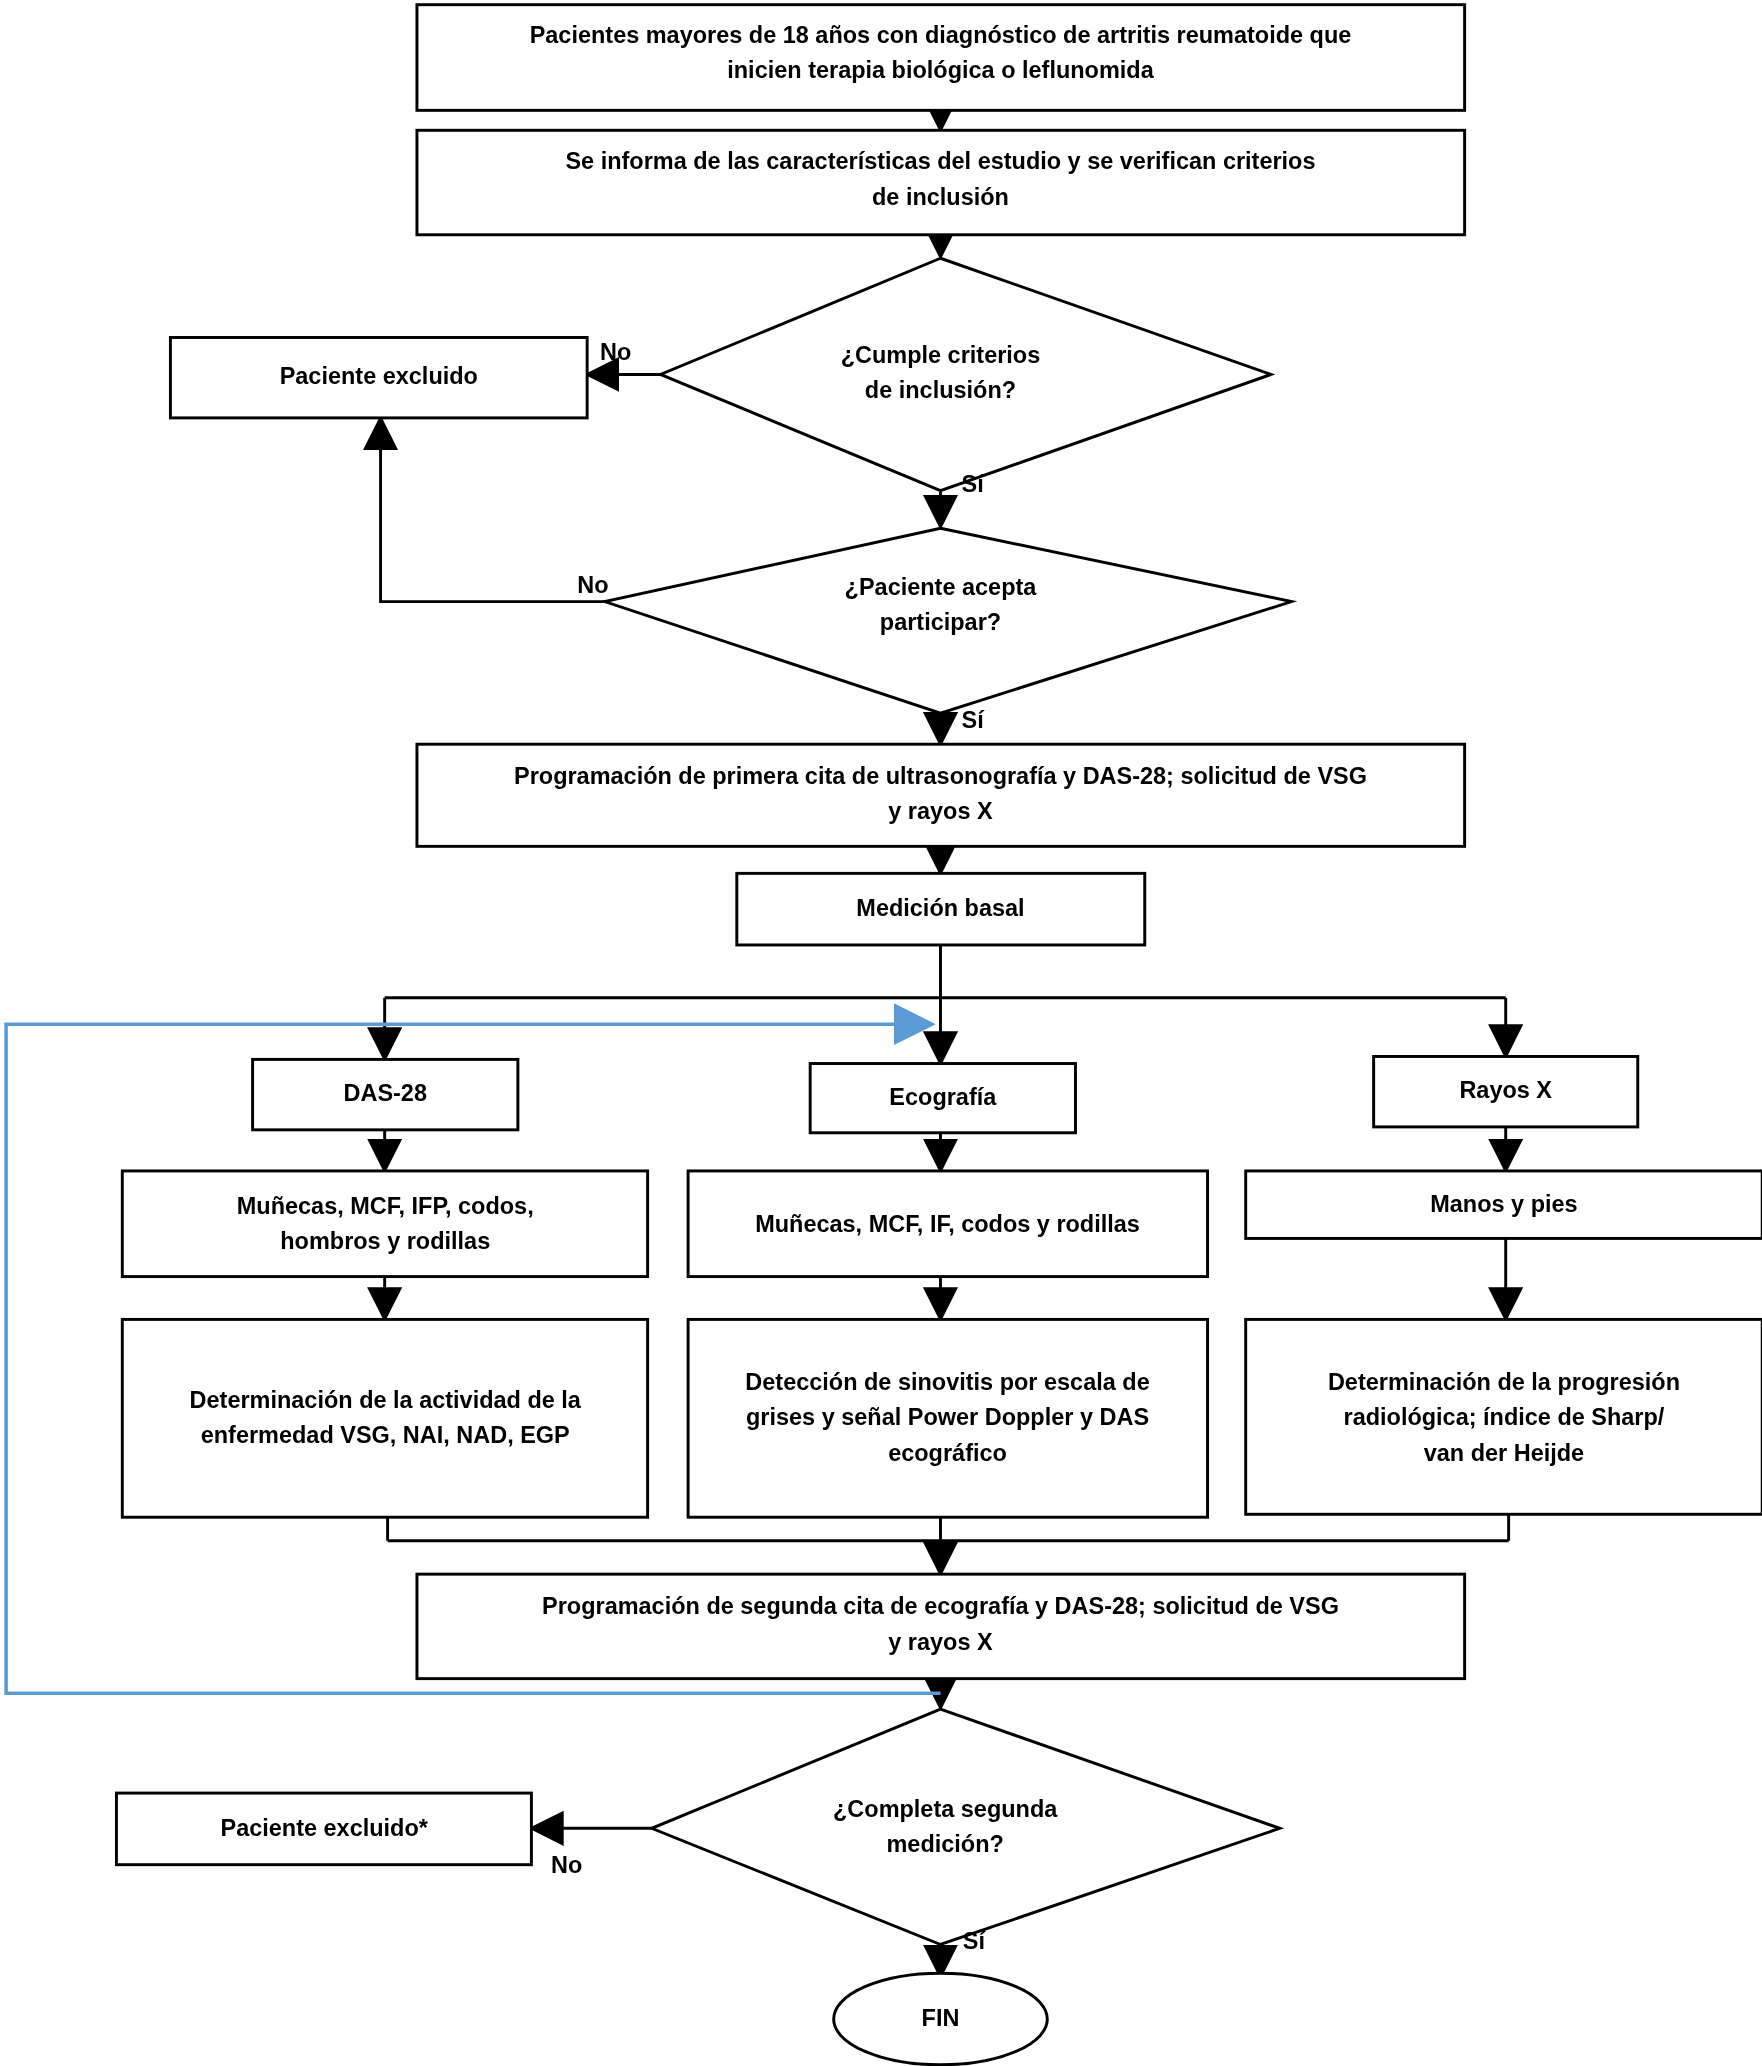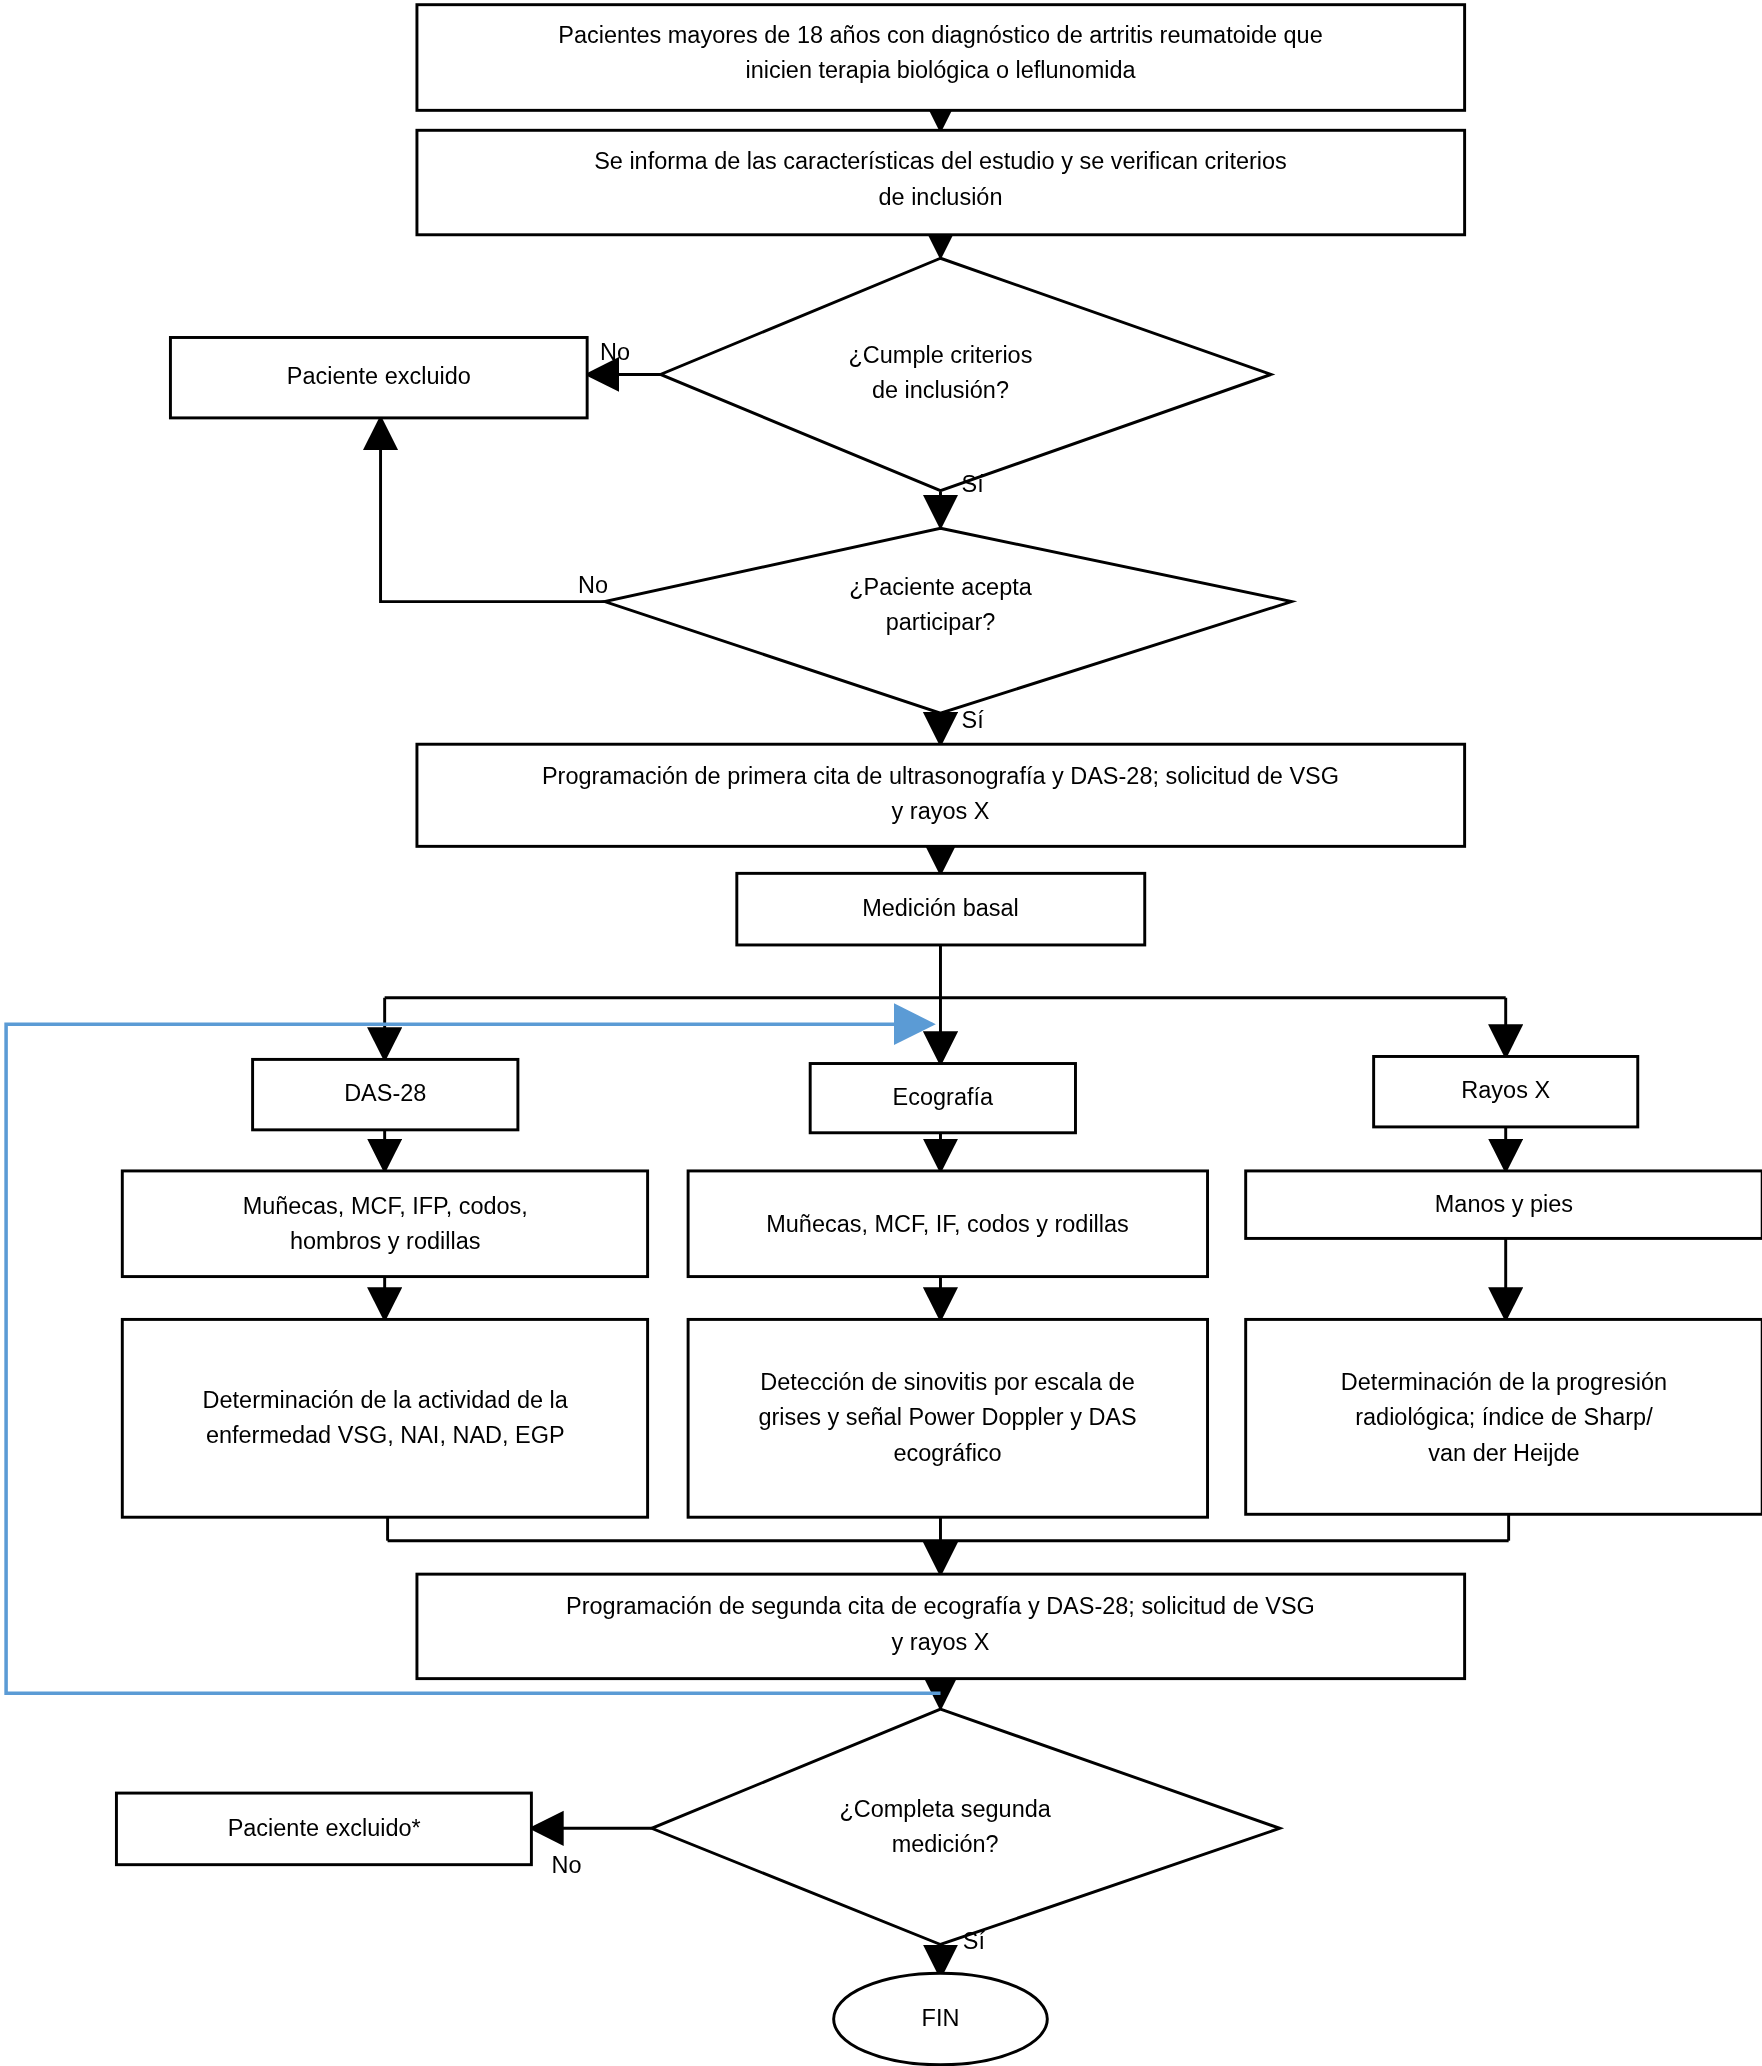--- a/index.html
+++ b/index.html
@@ -9,20 +9,21 @@
   }
   body {
     font-family: "Liberation Sans", sans-serif;
   }
   #flow-root {
     position: relative;
     width: 1763px;
     height: 2066px;
     background: #ffffff;
     overflow: hidden;
+    font-weight: bold;
   }
   svg#flow-svg {
     position: absolute;
     top: 0;
     left: 0;
     width: 1763px;
     height: 2066px;
     display: block;
   }
   .node-rect {

